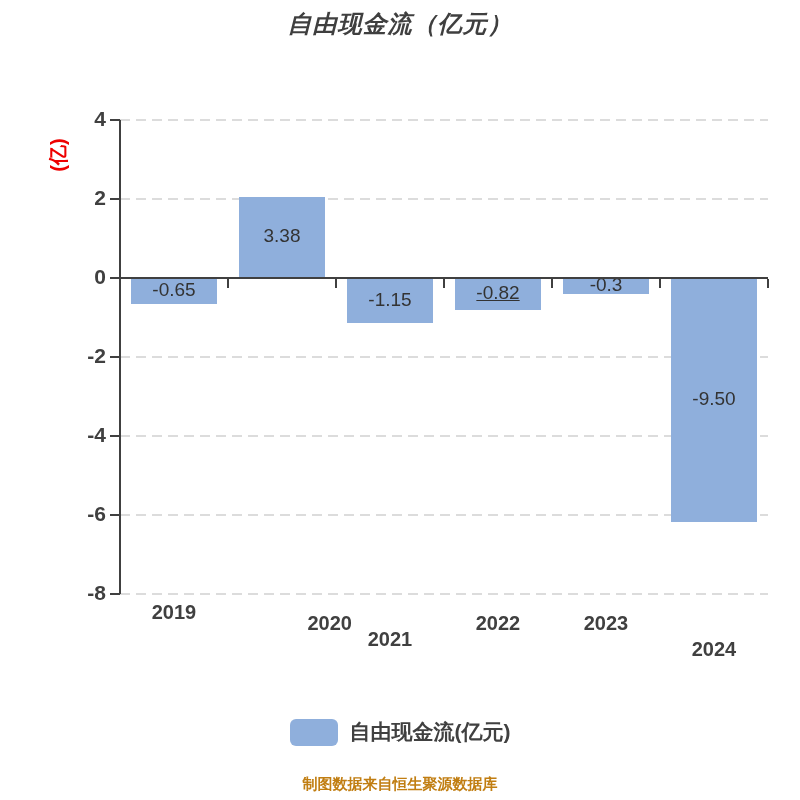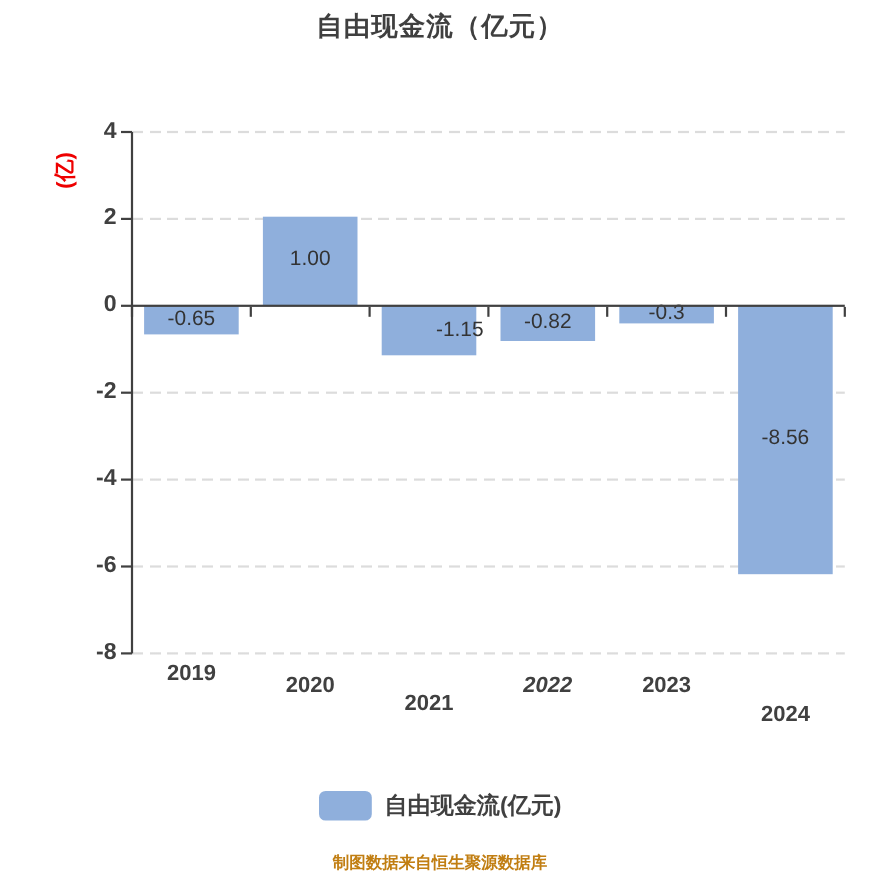--- a/index.html
+++ b/index.html
@@ -18,20 +18,21 @@
   #chart-title {
     position: absolute;
     top: 8px;
     left: 0;
     width: 100%;
     text-align: center;
     font-size: 24px;
     font-weight: 700;
     color: #3f3f3f;
     letter-spacing: 1px;
+    font-style: italic;
   }
   #y-axis-name {
     position: absolute;
     left: 28px;
     top: 141px;
     width: 60px;
     height: 28px;
     display: flex;
     align-items: center;
     justify-content: center;
@@ -175,41 +176,41 @@
       <div class="y-tick-label" style="top: 303px;">-4</div>
       <div class="gridline" style="top: 394px; background: repeating-linear-gradient(90deg, rgb(220, 220, 220) 0px, rgb(220, 220, 220) 10px, transparent 10px, transparent 16px);"></div>
       <div class="y-tick" style="top: 394px;"></div>
       <div class="y-tick-label" style="top: 382px;">-6</div>
       <div class="gridline" style="top: 473px; background: repeating-linear-gradient(90deg, rgb(220, 220, 220) 0px, rgb(220, 220, 220) 10px, transparent 10px, transparent 16px);"></div>
       <div class="y-tick" style="top: 473px;"></div>
       <div class="y-tick-label" style="top: 461px;">-8</div>
       <div class="bar" style="left: 11px; top: 158px; width: 86px; height: 25.675px; background: rgb(143, 175, 220);"></div>
       <div class="bar-value-label" style="left: 11px; width: 86px; top: 158.838px;">-0.65</div>
       <div class="bar" style="left: 119px; top: 76.63px; width: 86px; height: 81.37px; background: rgb(143, 175, 220);"></div>
-      <div class="bar-value-label" style="left: 119px; width: 86px; top: 105.315px;">1.00</div>
+      <div class="bar-value-label" style="left: 119px; width: 86px; top: 105.315px;">3.38</div>
       <div class="bar" style="left: 227px; top: 158px; width: 86px; height: 45.425px; background: rgb(143, 175, 220);"></div>
-      <div class="bar-value-label" style="left: 227px; width: 86px; top: 168.713px; margin-left: 28px;">-1.15</div>
+      <div class="bar-value-label" style="left: 227px; width: 86px; top: 168.713px;">-1.15</div>
       <div class="bar" style="left: 335px; top: 158px; width: 86px; height: 32.39px; background: rgb(143, 175, 220);"></div>
-      <div class="bar-value-label" style="left: 335px; width: 86px; top: 162.195px;">-0.82</div>
+      <div class="bar-value-label" style="left: 335px; width: 86px; top: 162.195px; text-decoration: underline;">-0.82</div>
       <div class="bar" style="left: 443px; top: 158px; width: 86px; height: 15.8px; background: rgb(143, 175, 220);"></div>
       <div class="bar-value-label" style="left: 443px; width: 86px; top: 153.9px;">-0.3</div>
       <div class="bar" style="left: 551px; top: 158px; width: 86px; height: 244.11px; background: rgb(143, 175, 220);"></div>
-      <div class="bar-value-label" style="left: 551px; width: 86px; top: 268.055px;">-8.56</div>
+      <div class="bar-value-label" style="left: 551px; width: 86px; top: 268.055px;">-9.50</div>
       <div class="zero-line" style="top: 157px;"></div>
       <div class="x-tick" style="left: -1px; top: 159px;"></div>
       <div class="x-tick" style="left: 107px; top: 159px;"></div>
       <div class="x-tick" style="left: 215px; top: 159px;"></div>
       <div class="x-tick" style="left: 323px; top: 159px;"></div>
       <div class="x-tick" style="left: 431px; top: 159px;"></div>
       <div class="x-tick" style="left: 539px; top: 159px;"></div>
       <div class="x-tick" style="left: 647px; top: 159px;"></div>
       <div class="x-tick-label" style="left: 0px; width: 108px; top: 481px;">2019</div>
-      <div class="x-tick-label" style="left: 108px; width: 108px; top: 492px;">2020</div>
+      <div class="x-tick-label" style="left: 124px; width: 108px; top: 492px; text-align: right;">2020</div>
       <div class="x-tick-label" style="left: 216px; width: 108px; top: 492px; margin-top: 16px;">2021</div>
-      <div class="x-tick-label" style="left: 324px; width: 108px; top: 492px; font-style: italic;">2022</div>
+      <div class="x-tick-label" style="left: 324px; width: 108px; top: 492px;">2022</div>
       <div class="x-tick-label" style="left: 432px; width: 108px; top: 492px;">2023</div>
       <div class="x-tick-label" style="left: 540px; width: 108px; top: 518px;">2024</div>
     </div>
 
   <div id="legend">
     <div id="legend-swatch" style="background: rgb(143, 175, 220);"></div>
     <div id="legend-label">自由现金流(亿元)</div>
   </div>
 
   <div id="footer-note" style="color: rgb(193, 126, 18);">制图数据来自恒生聚源数据库</div>

